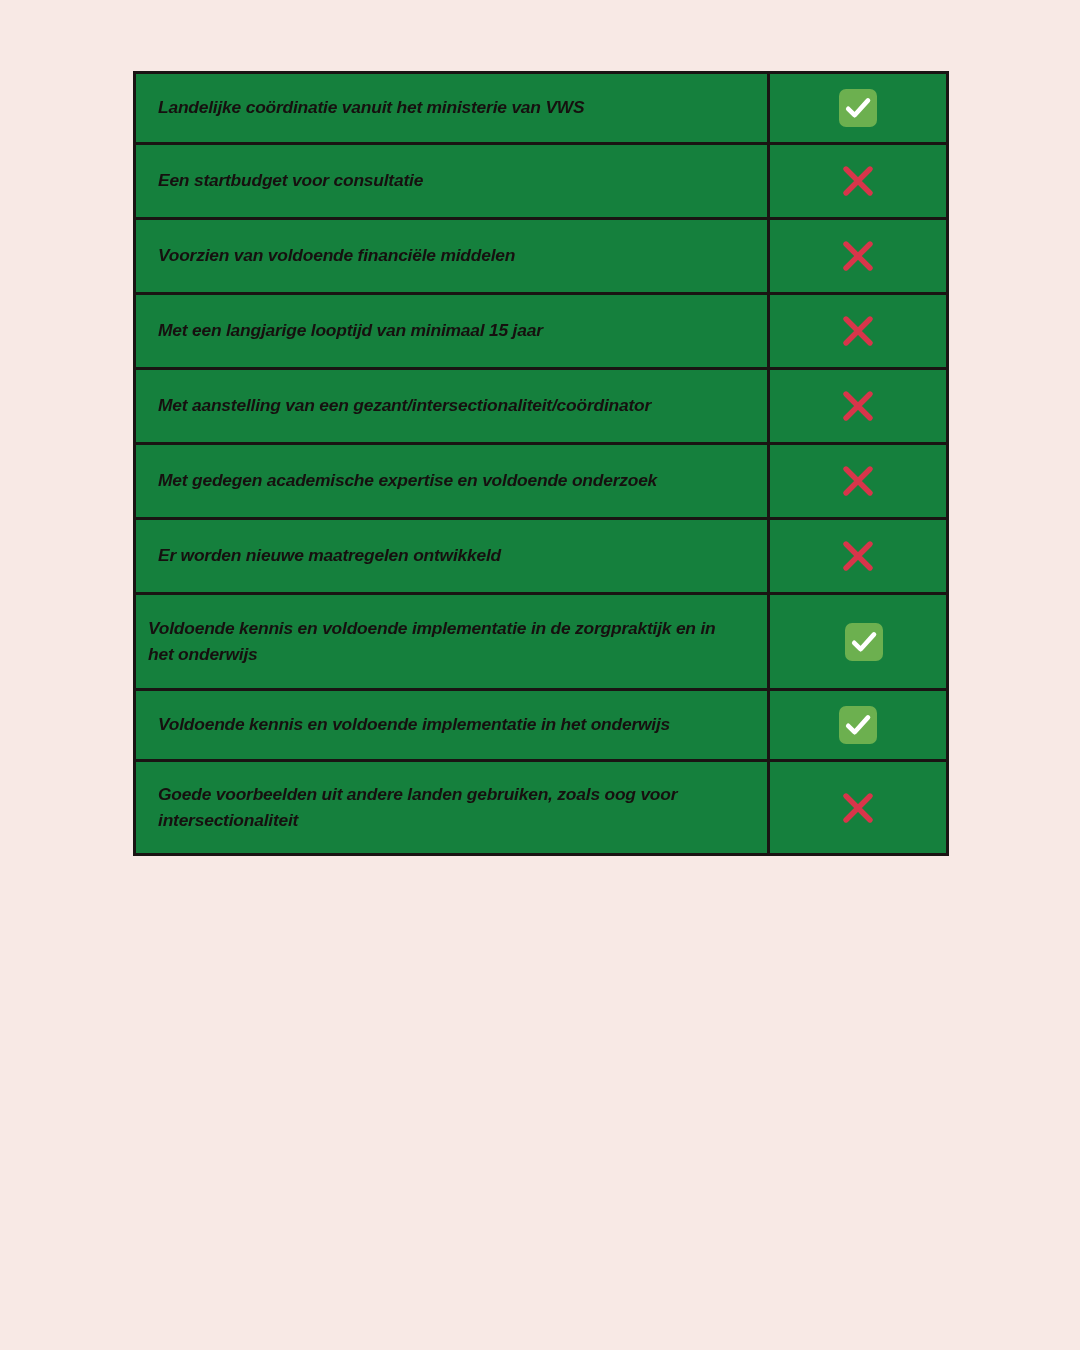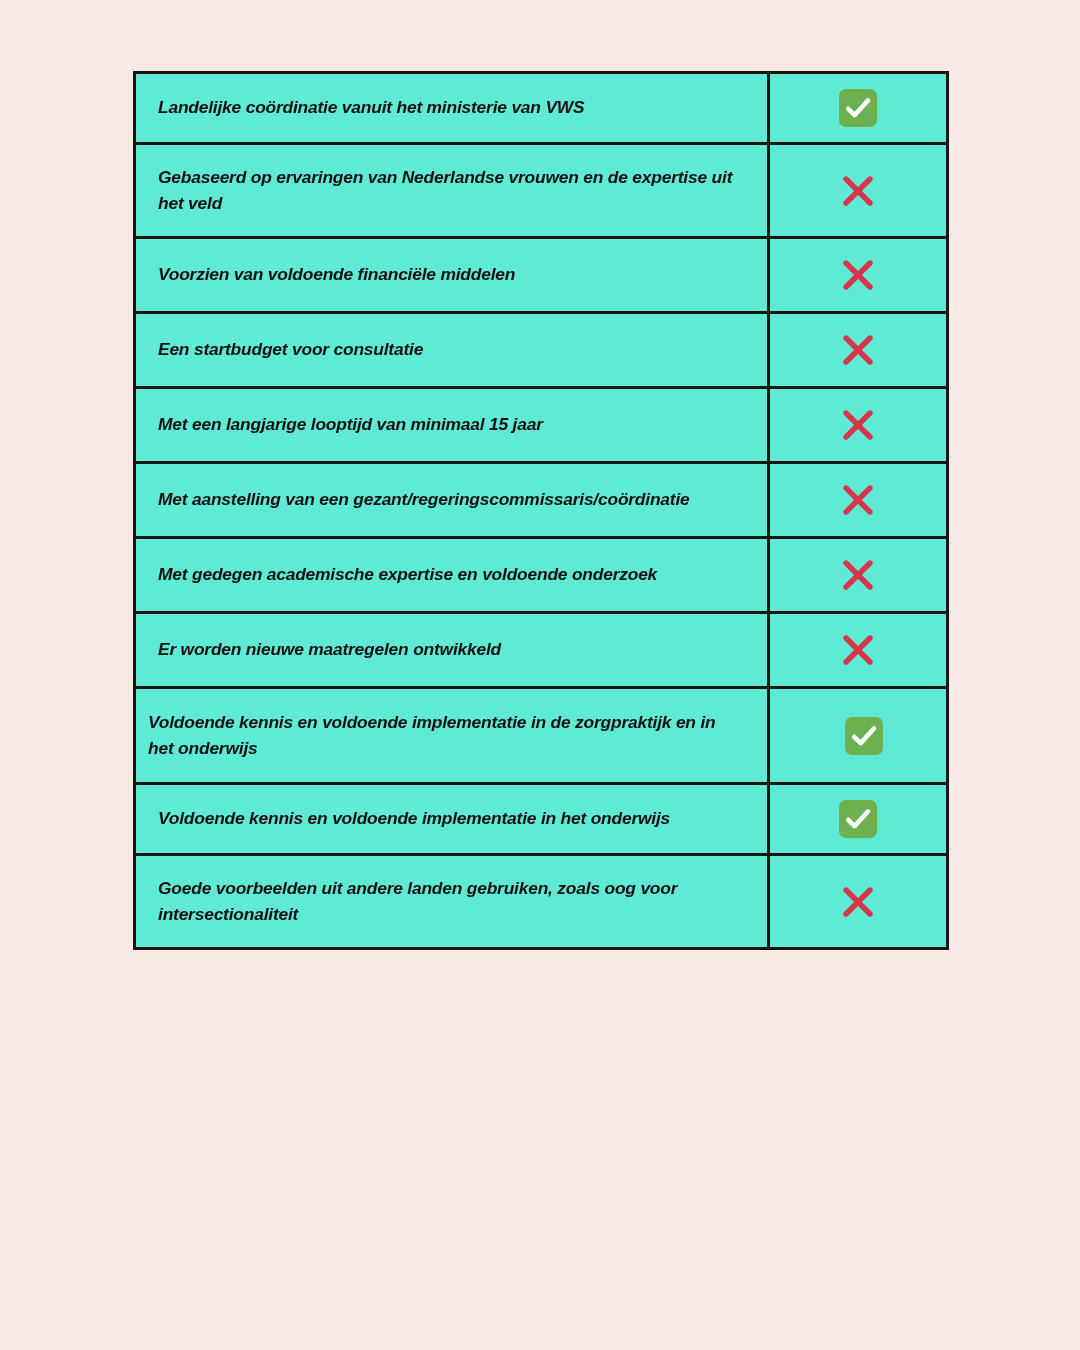--- a/index.html
+++ b/index.html
@@ -31,21 +31,21 @@
 
   table.criteria-table {
     width: 813px;
     border-collapse: collapse;
     table-layout: fixed;
     background: #f8e9e5;
   }
 
   table.criteria-table td {
     border: 3px solid #1a1413;
-    background: #5eead4;
+    background: #15803d;
     vertical-align: middle;
     box-sizing: border-box;
   }
 
   td.criterion-cell {
     width: 634px;
     padding: 20px 26px 20px 22px;
     font-size: 17.4px;
     line-height: 1.47;
     font-style: italic;
@@ -105,46 +105,40 @@
 <div class="page">
   <div class="table-wrap">
     <table class="criteria-table">
       <tbody id="table-body">
           <tr class="h-single">
             <td class="criterion-cell">Landelijke coördinatie vanuit het ministerie van VWS</td>
             <td class="status-cell"><span class="icon-check"><svg viewBox="0 0 38 38" xmlns="http://www.w3.org/2000/svg">
                   <path d="M9.2 19.8 L15.6 26.2 L29.0 11.4" fill="none" stroke="#ffffff" stroke-width="4.6" stroke-linecap="round" stroke-linejoin="round"></path>
                 </svg></span></td>
           </tr>
-          <tr class="h-double">
-            <td class="criterion-cell">Gebaseerd op ervaringen van Nederlandse vrouwen en de expertise uit het veld</td>
+          <tr class="h-single">
+            <td class="criterion-cell">Een startbudget voor consultatie</td>
             <td class="status-cell"><span class="icon-cross"><svg viewBox="0 0 44 44" xmlns="http://www.w3.org/2000/svg">
                   <path d="M10 10 L34 34 M34 10 L10 34" fill="none" stroke="#d8354a" stroke-width="5.4" stroke-linecap="round"></path>
                 </svg></span></td>
           </tr>
           <tr class="h-single">
             <td class="criterion-cell">Voorzien van voldoende financiële middelen</td>
             <td class="status-cell"><span class="icon-cross"><svg viewBox="0 0 44 44" xmlns="http://www.w3.org/2000/svg">
                   <path d="M10 10 L34 34 M34 10 L10 34" fill="none" stroke="#d8354a" stroke-width="5.4" stroke-linecap="round"></path>
                 </svg></span></td>
           </tr>
           <tr class="h-single">
-            <td class="criterion-cell">Een startbudget voor consultatie</td>
-            <td class="status-cell"><span class="icon-cross"><svg viewBox="0 0 44 44" xmlns="http://www.w3.org/2000/svg">
-                  <path d="M10 10 L34 34 M34 10 L10 34" fill="none" stroke="#d8354a" stroke-width="5.4" stroke-linecap="round"></path>
-                </svg></span></td>
-          </tr>
-          <tr class="h-single">
             <td class="criterion-cell">Met een langjarige looptijd van minimaal 15 jaar</td>
             <td class="status-cell"><span class="icon-cross"><svg viewBox="0 0 44 44" xmlns="http://www.w3.org/2000/svg">
                   <path d="M10 10 L34 34 M34 10 L10 34" fill="none" stroke="#d8354a" stroke-width="5.4" stroke-linecap="round"></path>
                 </svg></span></td>
           </tr>
           <tr class="h-single">
-            <td class="criterion-cell">Met aanstelling van een gezant/regeringscommissaris/coördinatie</td>
+            <td class="criterion-cell">Met aanstelling van een gezant/intersectionaliteit/coördinator</td>
             <td class="status-cell"><span class="icon-cross"><svg viewBox="0 0 44 44" xmlns="http://www.w3.org/2000/svg">
                   <path d="M10 10 L34 34 M34 10 L10 34" fill="none" stroke="#d8354a" stroke-width="5.4" stroke-linecap="round"></path>
                 </svg></span></td>
           </tr>
           <tr class="h-single">
             <td class="criterion-cell">Met gedegen academische expertise en voldoende onderzoek</td>
             <td class="status-cell"><span class="icon-cross"><svg viewBox="0 0 44 44" xmlns="http://www.w3.org/2000/svg">
                   <path d="M10 10 L34 34 M34 10 L10 34" fill="none" stroke="#d8354a" stroke-width="5.4" stroke-linecap="round"></path>
                 </svg></span></td>
           </tr>

